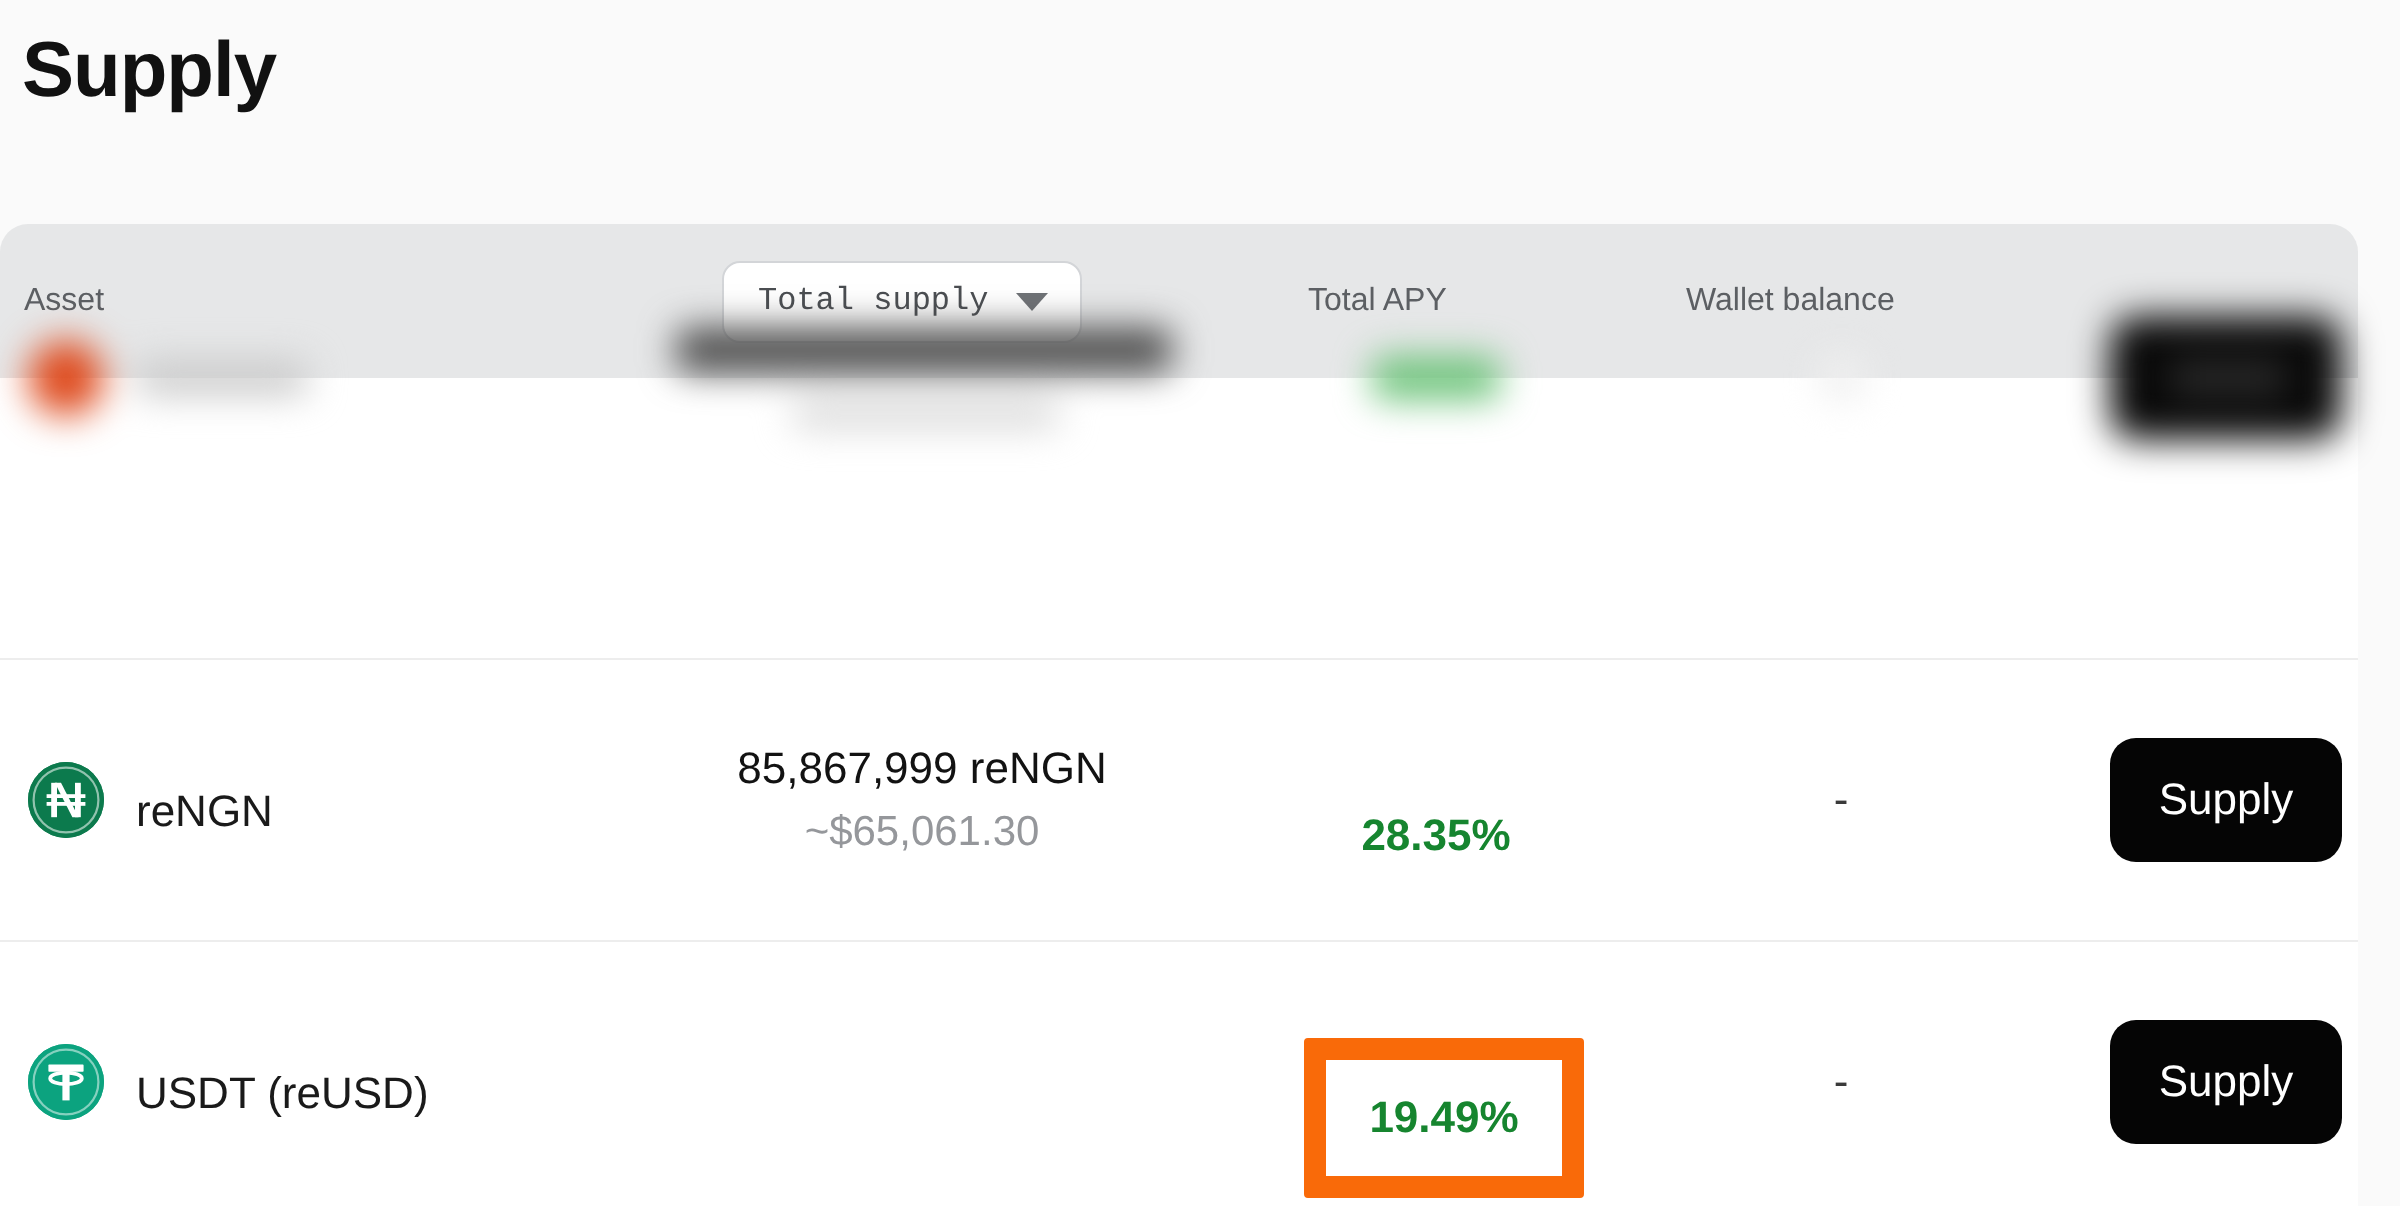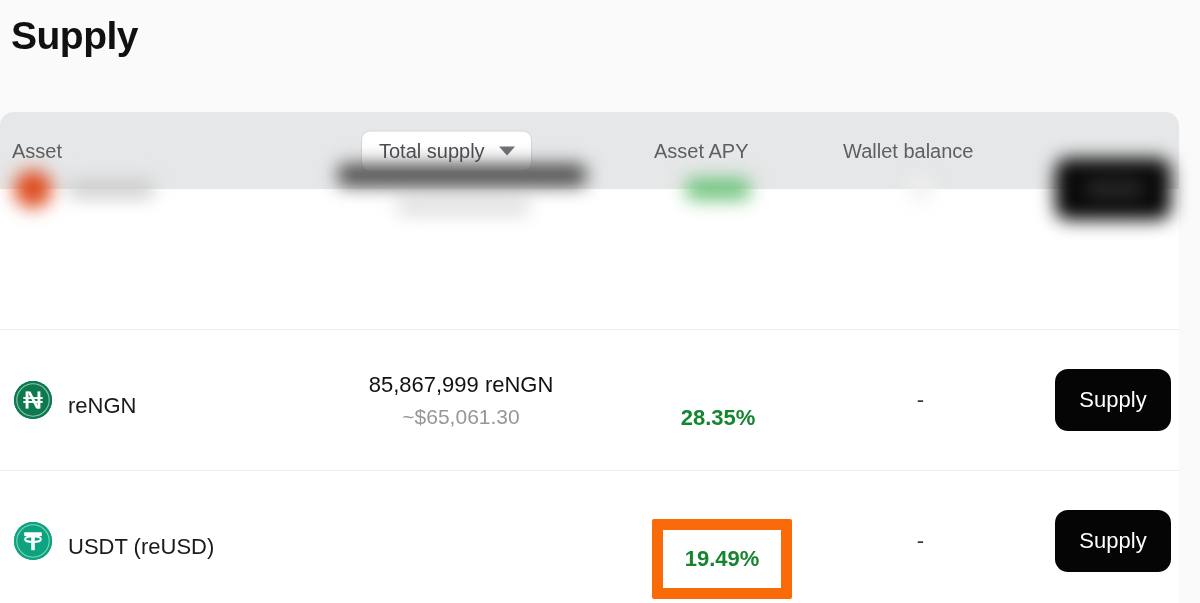--- a/index.html
+++ b/index.html
@@ -47,21 +47,21 @@
     height: 77px;
     background: #e6e7e8;
     border-top-left-radius: 14px;
     border-top-right-radius: 14px;
   }
 
   .th {
     position: absolute;
     top: 50%;
     transform: translateY(-50%);
-    font-size: 20px;
+    font-size: 16px;
     color: #5c5f63;
     white-space: nowrap;
   }
   .th-asset  { left: 12px; }
   .th-apy    { left: 654px; }
   .th-wallet { left: 843px; }
 
   .sort-select {
     position: absolute;
     left: 361px;
@@ -72,23 +72,24 @@
     display: flex;
     align-items: center;
     gap: 14px;
     padding: 0 16px 0 17px;
     background: #ffffff;
     border: 1px solid #d3d5d8;
     border-radius: 9px;
     cursor: pointer;
   }
   .sort-select-label {
-    font-size: 20px;
+    font-size: 16px;
     color: #4a4d51;
     white-space: nowrap;
+    font-family: Liberation Mono, monospace;
   }
   .caret {
     width: 0;
     height: 0;
     border-left: 8px solid transparent;
     border-right: 8px solid transparent;
     border-top: 9px solid #6f7276;
   }
 
   
@@ -277,21 +278,21 @@
   <div class="table">
 
     <div class="table-head">
       <div class="th th-asset">Asset</div>
 
       <div class="sort-select">
         <span class="sort-select-label">Total supply</span>
         <span class="caret"></span>
       </div>
 
-      <div class="th th-apy">Asset APY</div>
+      <div class="th th-apy">Total APY</div>
       <div class="th th-wallet">Wallet balance</div>
     </div>
 
     <div class="table-body">
 
       <div class="row row-blurred">
         <div class="blur-wrap">
           <div class="blob blob-icon"></div>
           <div class="blob blob-name"></div>
           <div class="blob blob-amount"></div>

